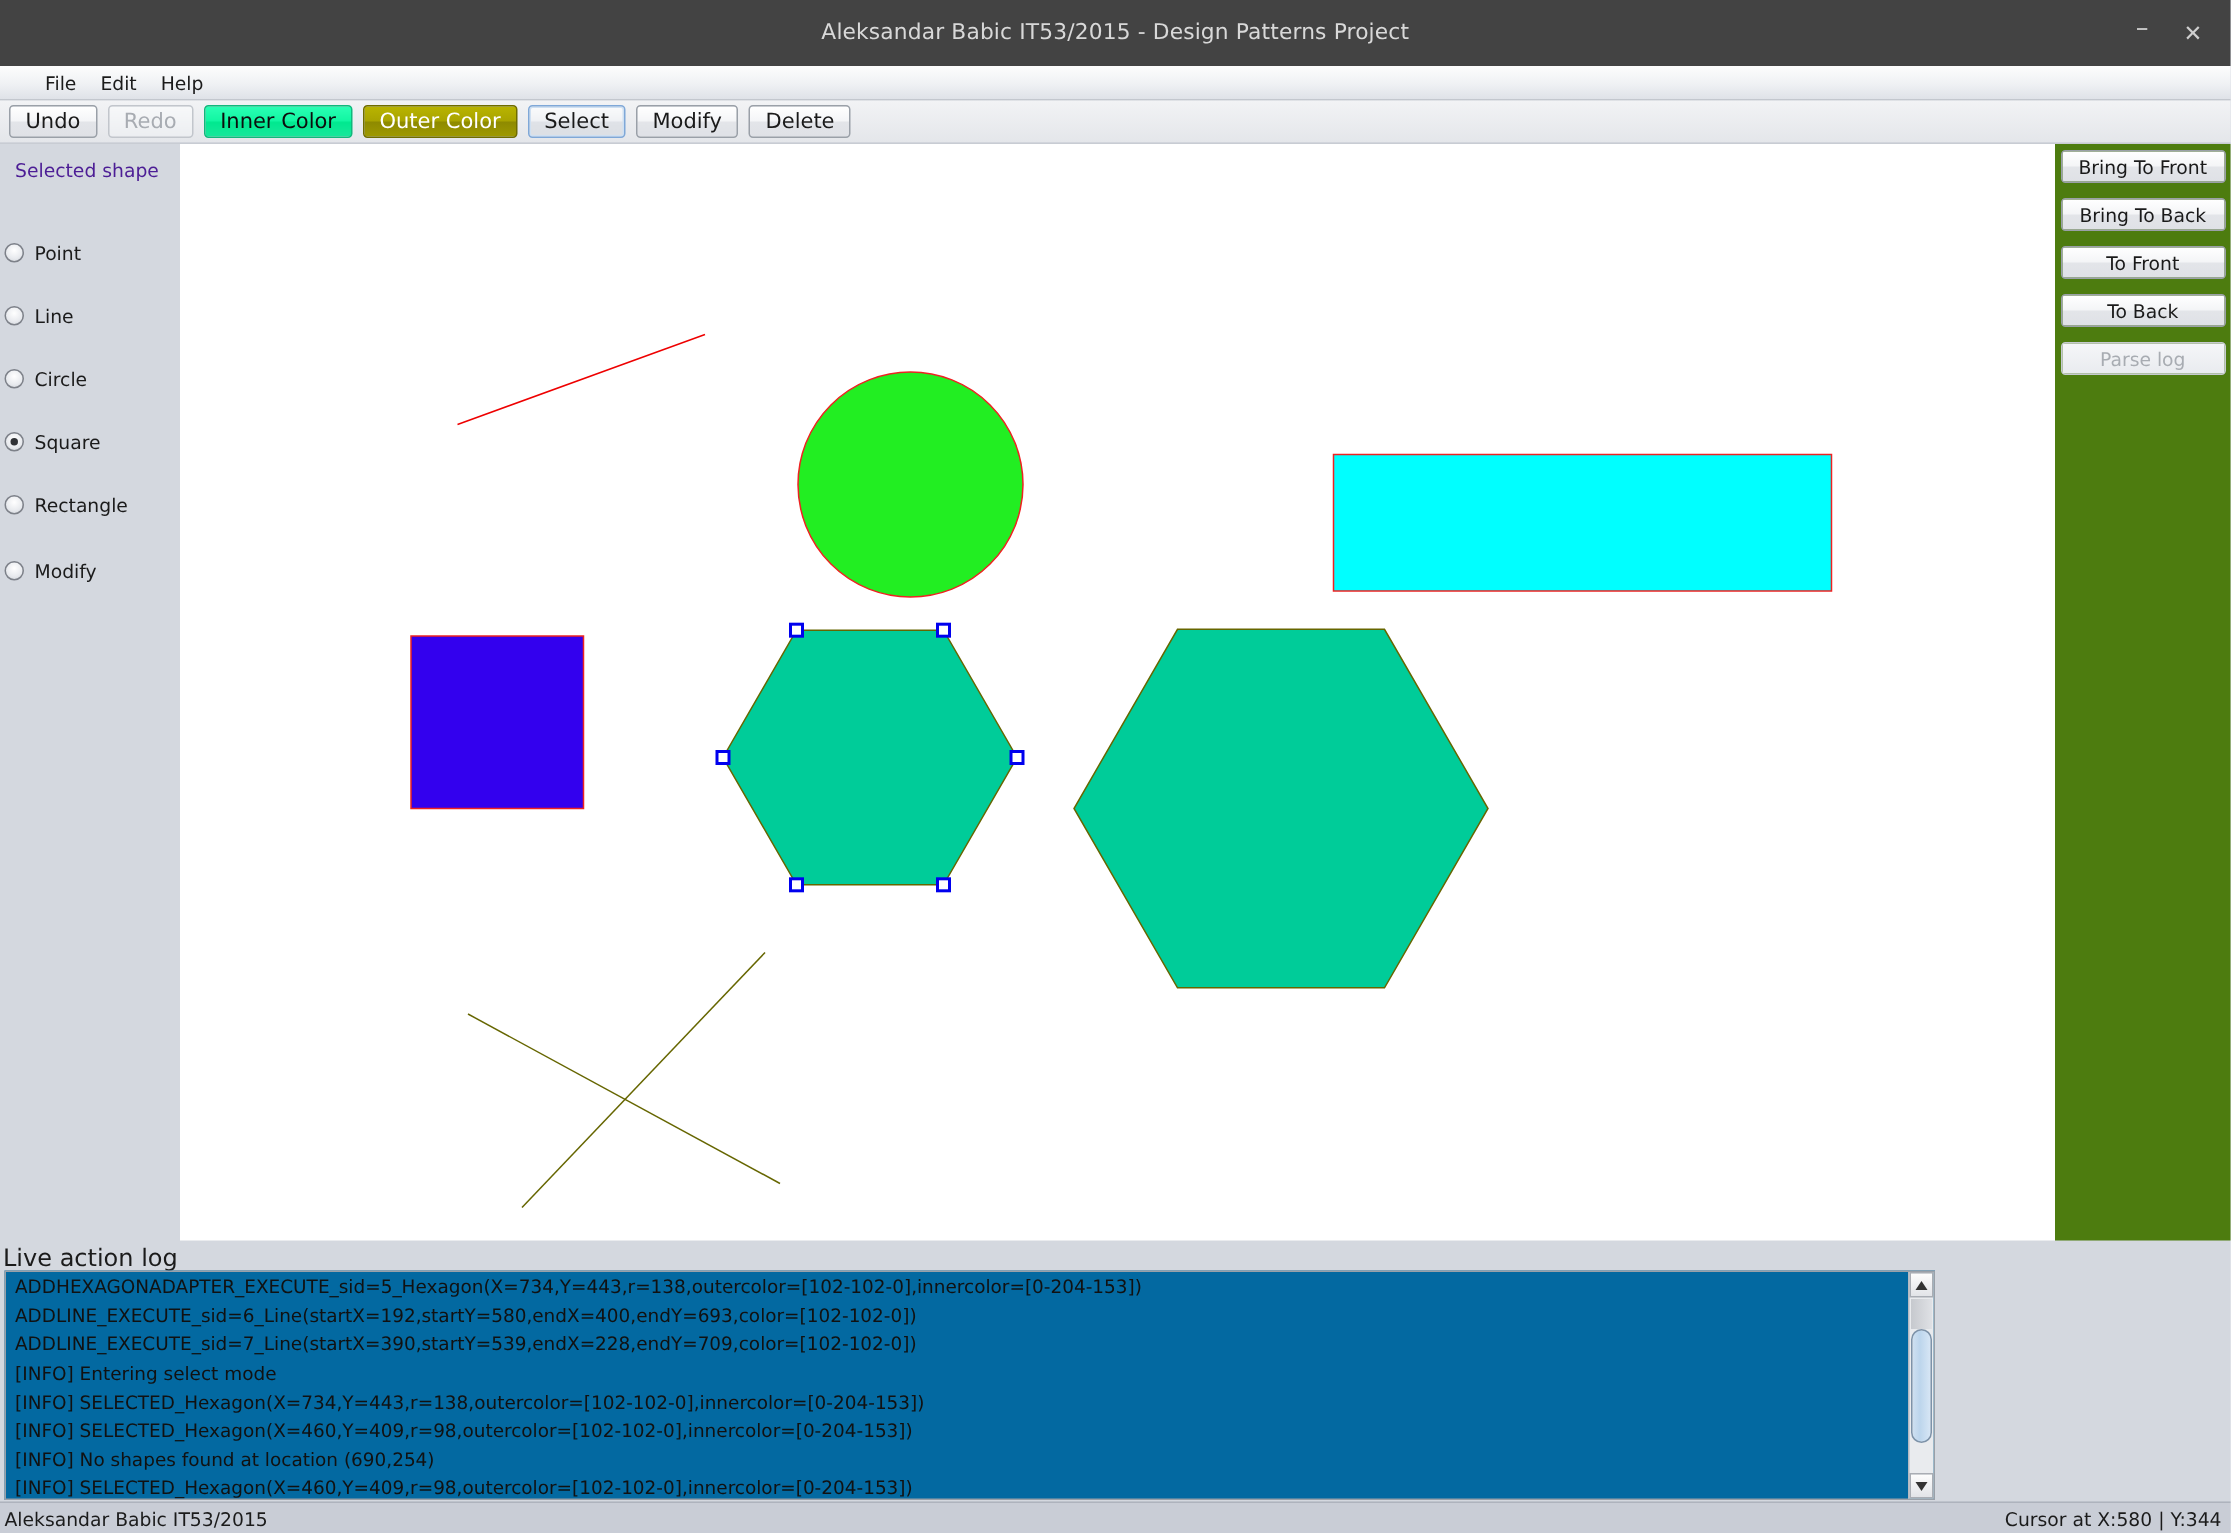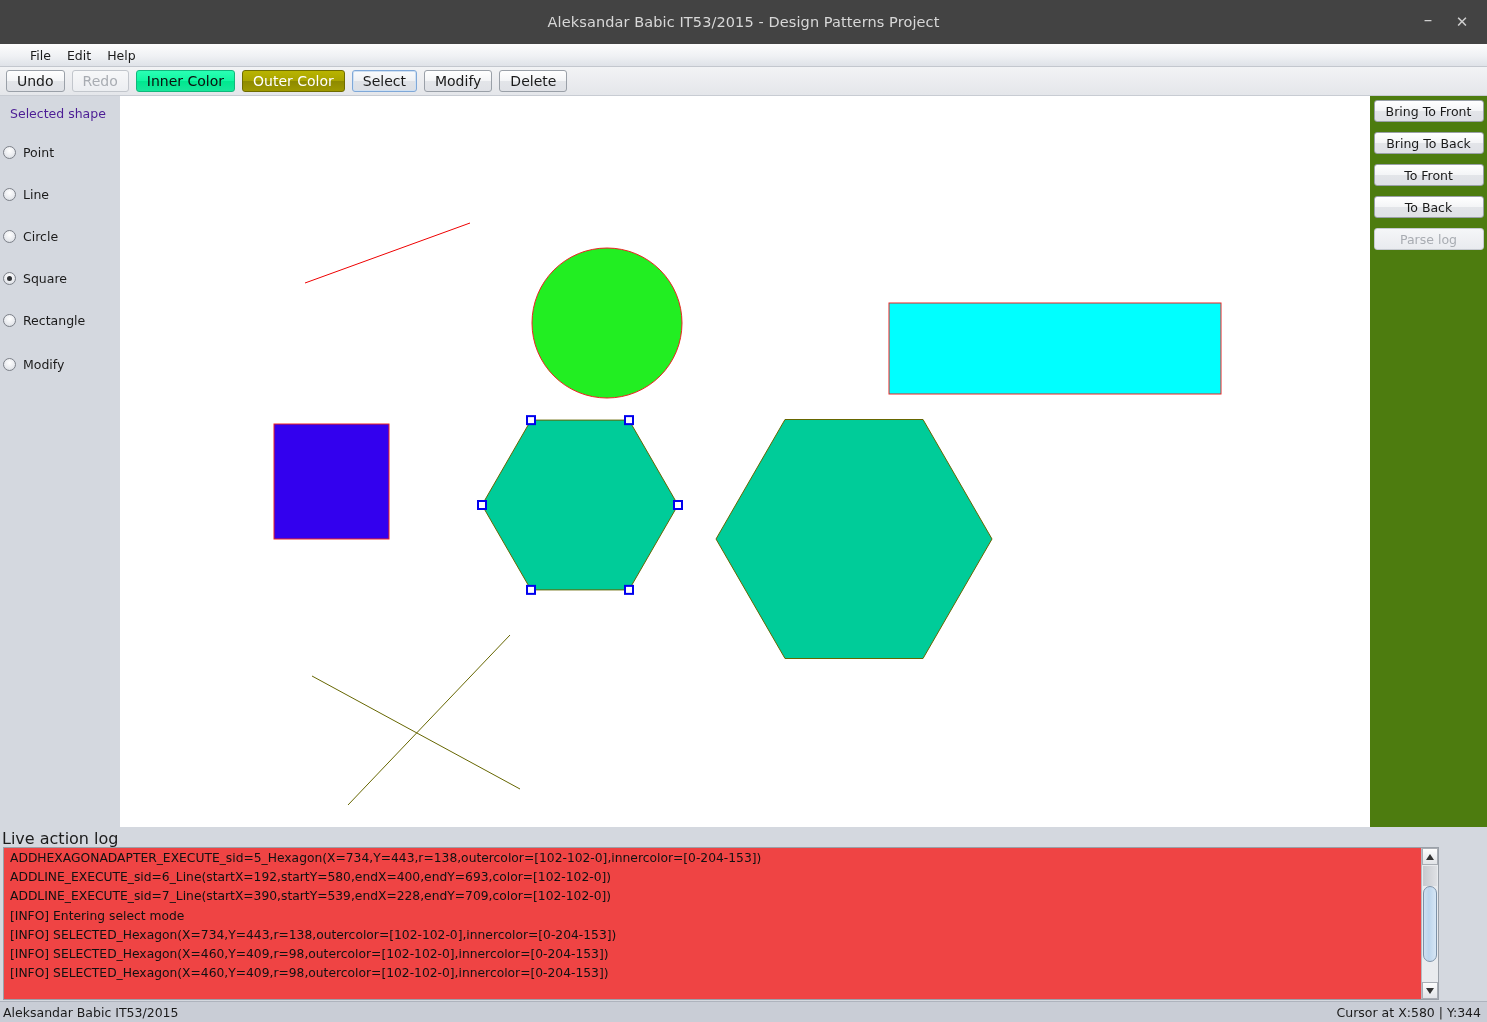--- a/index.html
+++ b/index.html
@@ -114,22 +114,22 @@
     background: #ffffff; overflow: hidden;
   }
   #canvas svg { display: block; }
 
   
   #loglabel {
     position: absolute; left: 0; top: 829px; width: 240px; height: 18px;
     font-size: 16px; color: #1b1b1b; padding-left: 2px;
   }
   #logwrap {
-    position: absolute; left: 3px; top: 847px; width: 1436px; height: 153px;
-    background: #ef4444; border: 1px solid #9aa0a8;
+    position: absolute; left: 3px; top: 847px; width: 1287px; height: 153px;
+    background: #0369a1; border: 1px solid #9aa0a8;
     display: flex;
     gap: 48px;
   }
   #logtext {
     flex: 1 1 auto; overflow: hidden; padding: 1px 0 0 6px;
   }
   #logtext .line {
     font-size: 12.3px; color: #111; line-height: 19.2px; white-space: pre;
     font-family: "DejaVu Sans", sans-serif;
   }
@@ -192,21 +192,21 @@
   <div class="tbtn inner">Inner Color</div>
   <div class="tbtn outer">Outer Color</div>
   <div class="tbtn active">Select</div>
   <div class="tbtn">Modify</div>
   <div class="tbtn">Delete</div>
 </div>
 
 <div id="leftpanel">
   <div class="sectionlabel">Selected shape</div>
 
-  <div class="radiorow" style="margin-top:22px">
+  <div class="radiorow" style="margin-top:38px">
     <span class="radio"></span>
     <span class="lbl">Point</span>
   </div>
   <div class="radiorow" style="margin-top:24px">
     <span class="radio"></span>
     <span class="lbl">Line</span>
   </div>
   <div class="radiorow" style="margin-top:24px">
     <span class="radio"></span>
     <span class="lbl">Circle</span>
@@ -256,20 +256,21 @@
 
 <div id="loglabel">Live action log</div>
 <div id="logwrap">
   <div id="logtext">
       <div class="line">ADDHEXAGONADAPTER_EXECUTE_sid=5_Hexagon(X=734,Y=443,r=138,outercolor=[102-102-0],innercolor=[0-204-153])</div>
       <div class="line">ADDLINE_EXECUTE_sid=6_Line(startX=192,startY=580,endX=400,endY=693,color=[102-102-0])</div>
       <div class="line">ADDLINE_EXECUTE_sid=7_Line(startX=390,startY=539,endX=228,endY=709,color=[102-102-0])</div>
       <div class="line">[INFO] Entering select mode</div>
       <div class="line">[INFO] SELECTED_Hexagon(X=734,Y=443,r=138,outercolor=[102-102-0],innercolor=[0-204-153])</div>
       <div class="line">[INFO] SELECTED_Hexagon(X=460,Y=409,r=98,outercolor=[102-102-0],innercolor=[0-204-153])</div>
+      <div class="line">[INFO] No shapes found at location (690,254)</div>
       <div class="line">[INFO] SELECTED_Hexagon(X=460,Y=409,r=98,outercolor=[102-102-0],innercolor=[0-204-153])</div>
     </div>
   <div id="logscroll">
     <div class="sbarrow up">
         <i></i>
       </div>
     <div id="sbtrack-top"></div>
     <div id="sbthumb"></div>
     <div class="sbarrow down">
         <i></i>

